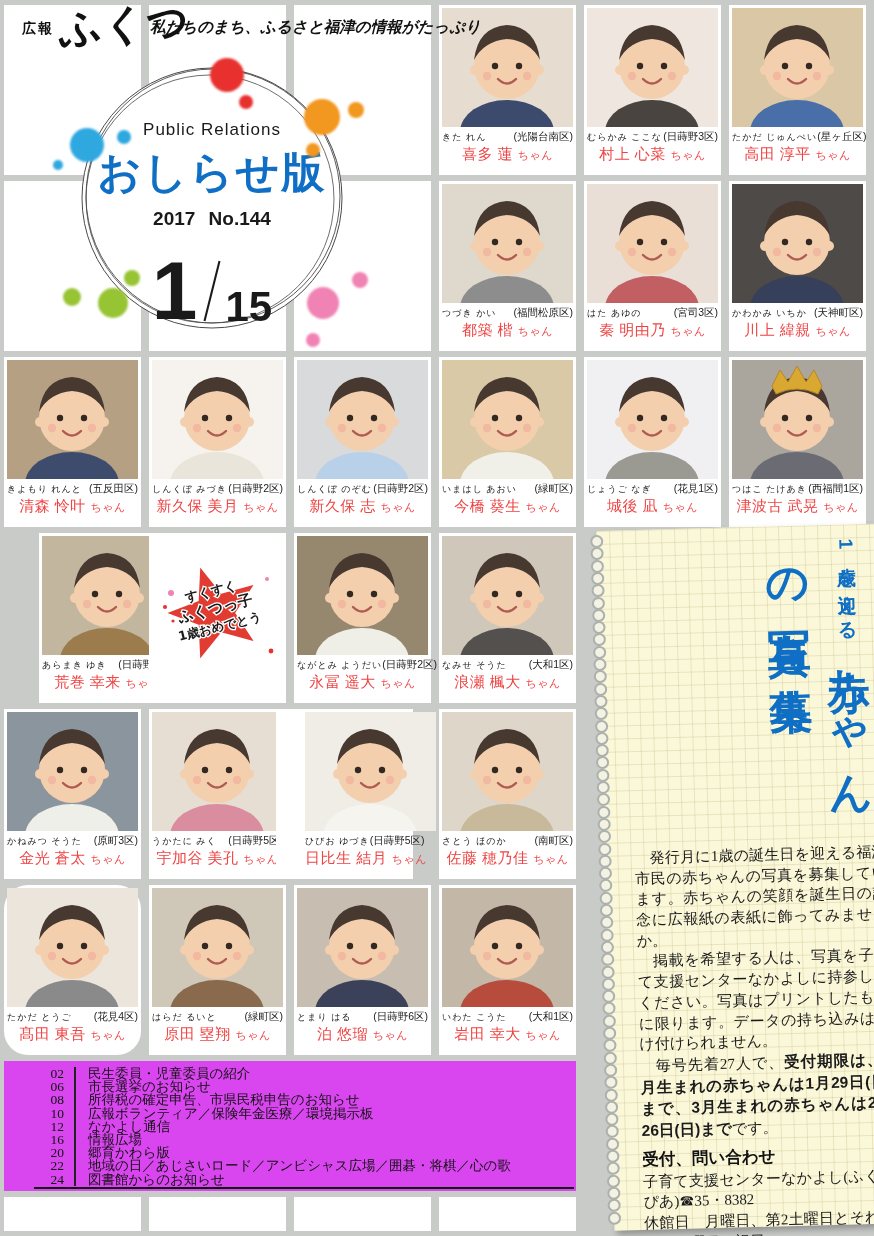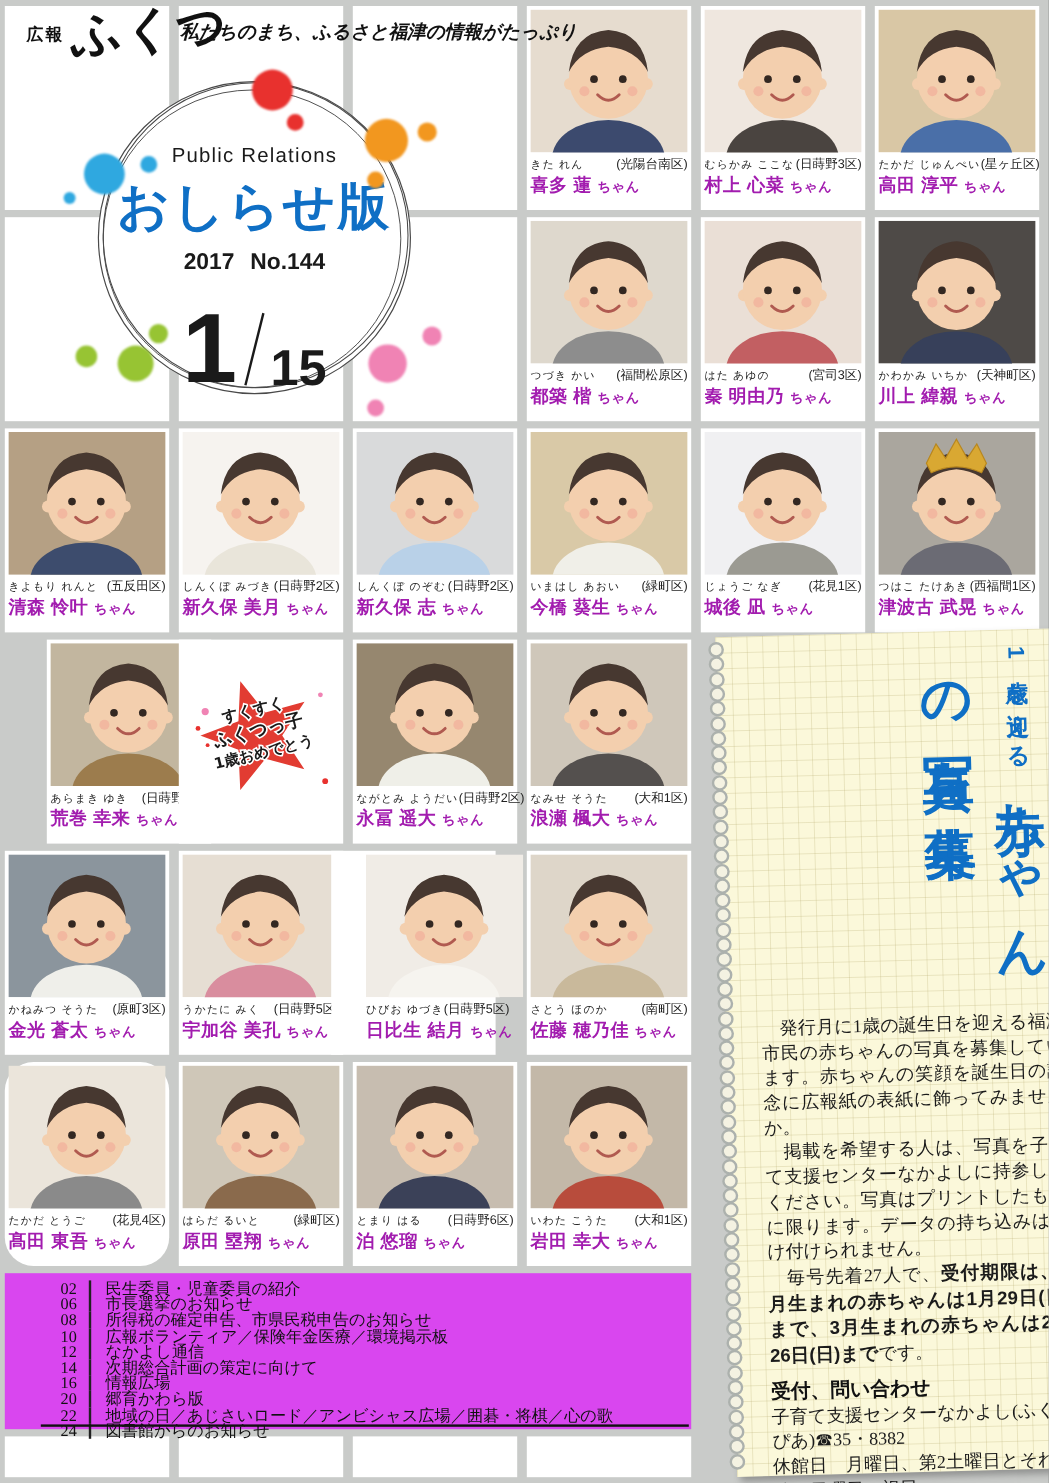--- a/index.html
+++ b/index.html
@@ -21,26 +21,26 @@
   .badge-en{position:absolute;width:100%;top:60px;font-size:17px;color:#1a1a1a;letter-spacing:1px;}
   .badge-title{position:absolute;width:100%;top:84px;font-size:43px;font-weight:bold;letter-spacing:2px;}
   .badge-issue{position:absolute;width:100%;top:148px;font-size:19px;color:#1a1a1a;word-spacing:8px;font-weight:bold;}
   .badge-date{position:absolute;width:100%;top:168px;height:100px;display:flex;align-items:flex-end;justify-content:center;}
   .badge-month{font-size:82px;font-weight:bold;line-height:.92;color:#1a1a1a;}
   .badge-slash{width:2px;height:62px;background:#1a1a1a;transform:rotate(14deg);margin:0 12px 6px 14px;}
   .badge-day{font-size:42px;font-weight:bold;color:#1a1a1a;line-height:1;}
   .dot{position:absolute;border-radius:50%;filter:blur(1px);z-index:7;}
 
   
-  .baby{position:absolute;width:137px;height:170px;background:#fff;box-sizing:border-box;padding:3px 3px 0;}
+  .baby{position:absolute;width:137px;height:170px;background:#fff;box-sizing:border-box;padding:3px 3px 0;text-align:center;}
   .baby svg{display:block;}
   .lbl-top{display:flex;justify-content:space-between;align-items:flex-end;margin-top:3px;white-space:nowrap;}
   .furi{font-size:9px;letter-spacing:1px;color:#222;}
   .dist{font-size:10.5px;color:#222;}
-  .lbl-name{margin-top:1px;font-weight:bold;font-size:15px;color:#a21caf;white-space:nowrap;letter-spacing:.5px;}
+  .lbl-name{margin-top:1px;font-weight:normal;font-size:15px;color:#ef4444;white-space:nowrap;letter-spacing:.5px;}
   .suffix{font-size:11px;}
 
   
   .star-cell{position:absolute;left:149px;top:533px;width:137px;height:170px;background:#fff;}
 
   
   .toc{position:absolute;left:4px;top:1061px;width:572px;height:130px;background:#d946ef;box-sizing:border-box;
        padding:6px 0 0 20px;}
   .toc-rule{position:absolute;left:30px;right:2px;bottom:2px;border-bottom:2px solid #111;}
   .toc-row{display:flex;line-height:13.2px;font-family:"Liberation Serif","DejaVu Serif",serif;color:#111;}
@@ -640,24 +640,20 @@
     <span class="toc-num">08</span>
     <span class="toc-title">所得税の確定申告、市県民税申告のお知らせ</span>
   </div>
         <div class="toc-row">
     <span class="toc-num">10</span>
     <span class="toc-title">広報ボランティア／保険年金医療／環境掲示板</span>
   </div>
         <div class="toc-row">
     <span class="toc-num">12</span>
     <span class="toc-title">なかよし通信</span>
-  </div>
-        <div class="toc-row">
-    <span class="toc-num">14</span>
-    <span class="toc-title">次期総合計画の策定に向けて</span>
   </div>
         <div class="toc-row">
     <span class="toc-num">16</span>
     <span class="toc-title">情報広場</span>
   </div>
         <div class="toc-row">
     <span class="toc-num">20</span>
     <span class="toc-title">郷育かわら版</span>
   </div>
         <div class="toc-row">

